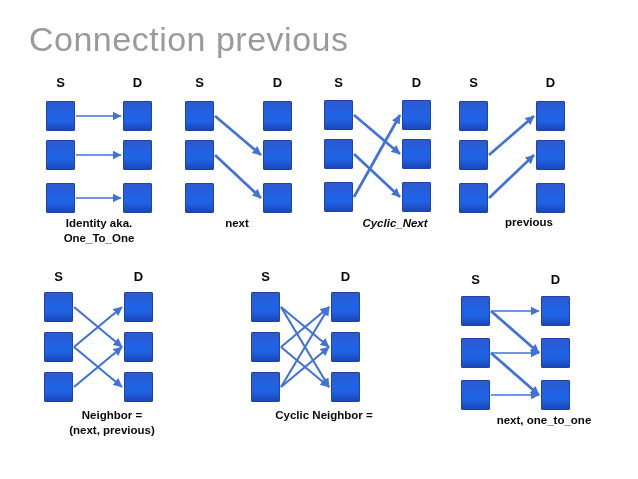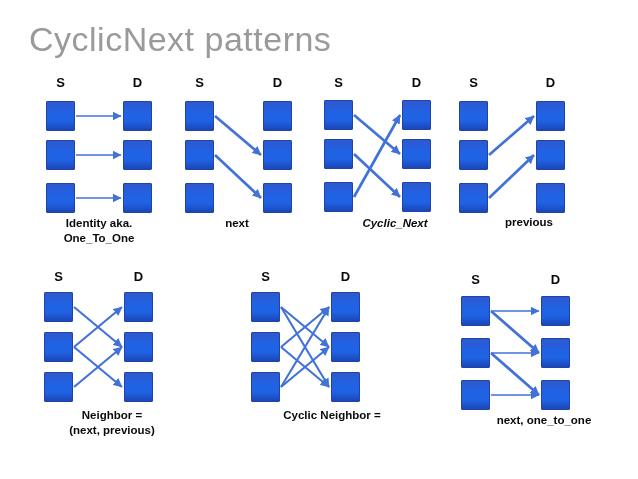--- a/index.html
+++ b/index.html
@@ -58,21 +58,21 @@
     position: absolute;
     left: 0; top: 0;
     z-index: 3;
     pointer-events: none;
   }
 </style>
 </head>
 <body>
 
 <div class="slide">
-  <h1 class="title">CyclicNext patterns</h1>
+  <h1 class="title">Connection previous</h1>
 
   <svg class="arrows" width="638" height="479" viewBox="0 0 638 479">
       <defs>
         <marker id="ah" markerUnits="userSpaceOnUse" markerWidth="10" markerHeight="9" refX="8.5" refY="4.5" orient="auto">
           <path d="M0,0 L9,4.5 L0,9 z" fill="#4272d8"></path>
         </marker>
       </defs>
       <line x1="76" y1="116" x2="121" y2="116" stroke="#4272d8" stroke-width="1.6" marker-end="url(#ah)"></line>
       <line x1="76" y1="155" x2="121" y2="155" stroke="#4272d8" stroke-width="1.6" marker-end="url(#ah)"></line>
       <line x1="76" y1="198" x2="121" y2="198" stroke="#4272d8" stroke-width="1.6" marker-end="url(#ah)"></line>
@@ -141,21 +141,21 @@
     <div class="nlabel d" style="left: 123.5px; top: 269px;">D</div>
     <div class="caption" style="left: -3px; top: 408px;">
       <div>Neighbor =</div>
       <div>(next, previous)</div>
     </div>
   </figure>
 
   <figure class="diagram">
     <div class="nlabel s" style="left: 250.5px; top: 269px;">S</div>
     <div class="nlabel d" style="left: 330.5px; top: 269px;">D</div>
-    <div class="caption" style="left: 217px; top: 408px;">
+    <div class="caption" style="left: 209px; top: 408px;">
       <div>Cyclic Neighbor =</div>
     </div>
   </figure>
 
   <figure class="diagram">
     <div class="nlabel s" style="left: 460.5px; top: 272px;">S</div>
     <div class="nlabel d" style="left: 540.5px; top: 272px;">D</div>
     <div class="caption" style="left: 429px; top: 413px;">
       <div>next, one_to_one</div>
       <div></div>

